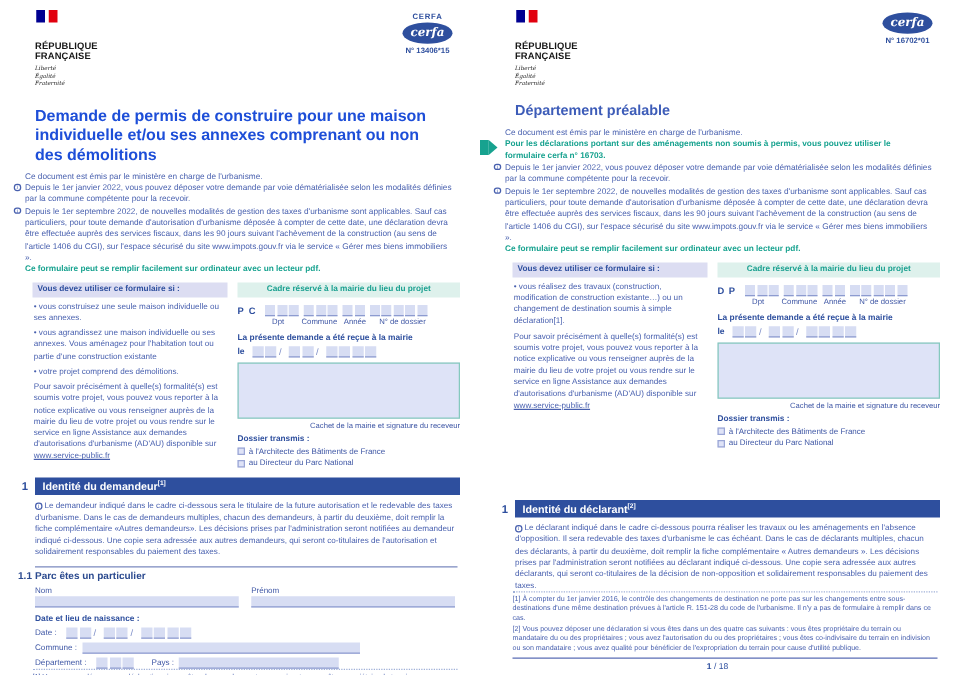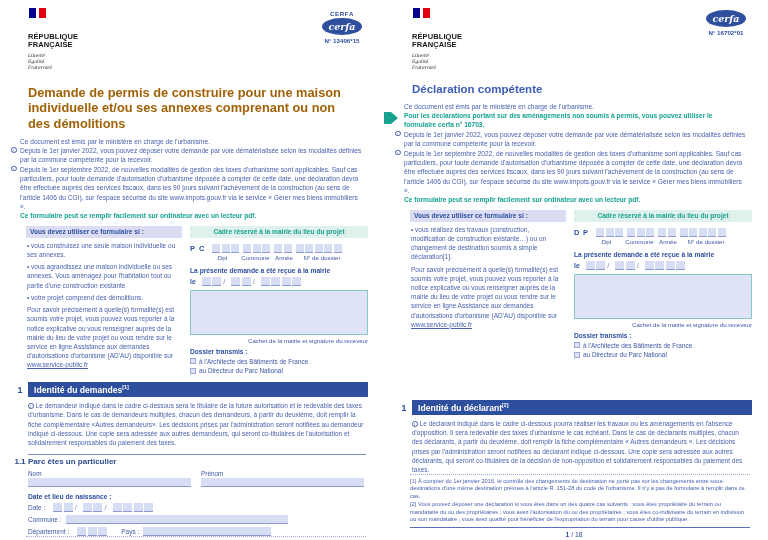--- a/index.html
+++ b/index.html
@@ -26,21 +26,21 @@
   .rep { font-size:7.5px; font-weight:bold; color:#161616; line-height:1.1; margin-top:15px; letter-spacing:.1px; }
   .motto { font-family:"DejaVu Serif", serif; font-style:italic; font-size:4.6px; color:#222; line-height:1.4; margin-top:3px; }
   .badge { text-align:center; color:#2e4f9e; margin-top:2px; width:52px; }
   .badge .lab { font-size:6.2px; font-weight:bold; letter-spacing:.6px; margin-bottom:1px; min-height:1px; }
   .oval { width:40px; height:17px; background:#2e4f9e; border-radius:50%; color:#fff;
           font-family:"DejaVu Serif", serif; font-style:italic; font-weight:bold; font-size:9.5px;
           display:flex; align-items:center; justify-content:center; margin:0 auto; }
   .cnum { font-size:6.2px; margin-top:2px; font-weight:bold; }
 
   
-  .title { color:#a16207; font-weight:bold; font-size:12.8px; line-height:1.22; margin:13px 10px 0 16px; max-width:334px; }
+  .title { color:#1d4ed8; font-weight:bold; font-size:12.8px; line-height:1.22; margin:13px 10px 0 16px; max-width:334px; }
   .title2 { color:#3d5cb8; font-weight:bold; font-size:11.5px; line-height:1.3; margin:10px 4px 0 16px; }
   .intro { margin:5px 6px 0 8px; color:#475fae; font-size:6.6px; line-height:1.42; }
   .intro p { margin:0; position:relative; }
   .iic { position:absolute; left:-9px; top:1px; width:5.6px; height:5.6px; border:.7px solid #475fae;
          border-radius:50%; font-size:4.3px; line-height:5.2px; text-align:center; color:#475fae;
          font-family:"DejaVu Serif", serif; font-style:italic; }
   .pdf { color:#17a28f; font-weight:bold; margin-top:1px; }
   .hl { color:#17a28f; font-weight:bold; margin-left:8px; position:relative; }
   .arrow { position:absolute; left:-28px; top:1px; width:15px; height:12px; background:#17a28f; border-radius:6px 0 0 6px; }
   .arrow::after { content:""; position:absolute; left:15px; top:0; width:0; height:0;
@@ -217,21 +217,21 @@
       </div>
       <div class="cbrow">
         <span class="cb"></span>
         <span>au Directeur du Parc National</span>
       </div>
     </div>
   </div>
 
   <div class="secrow">
     <div class="secnum">1</div>
-    <div class="secbar"><span>Identité du demandes</span><sup>[1]</sup></div>
+    <div class="secbar"><span>Identité du demandeur</span><sup>[1]</sup></div>
   </div>
   <p class="secbody"><span class="iici">i</span><span>Le demandeur indiqué dans le cadre ci-dessous sera le titulaire de la future autorisation et le redevable des taxes d'urbanisme. Dans le cas de demandeurs multiples, chacun des demandeurs, à partir du deuxième, doit remplir la fiche complémentaire «Autres demandeurs». Les décisions prises par l'administration seront notifiées au demandeur indiqué ci-dessous. Une copie sera adressée aux autres demandeurs, qui seront co-titulaires de l'autorisation et solidairement responsables du paiement des taxes.</span></p>
 
   <hr class="subhr">
   <div class="subrow">
     <div class="subnum">1.1</div>
     <div class="subtitle">Parc êtes un particulier</div>
   </div>
   <div class="fields">
     <div class="frow2">
@@ -306,21 +306,21 @@
         <div>Fraternité</div>
       </div>
     </div>
     <div class="badge">
       <div class="oval">cerfa</div>
       <div class="cnum">N° 16702*01</div>
     </div>
   </div>
 
   <div class="title2">
-    <div>Déclaration compétente</div>
+    <div>Département préalable</div>
   </div>
 
   <div class="intro">
     <p><span>Ce document est émis par le ministère en charge de l'urbanisme.</span></p>
     <p class="hl"><span class="arrow"></span><span>Pour les déclarations portant sur des aménagements non soumis à permis, vous pouvez utiliser le formulaire cerfa n° 16703.</span></p>
     <p><span class="iic">i</span><span>Depuis le 1er janvier 2022, vous pouvez déposer votre demande par voie dématérialisée selon les modalités définies par la commune compétente pour la recevoir.</span></p>
     <p><span class="iic">i</span><span>Depuis le 1er septembre 2022, de nouvelles modalités de gestion des taxes d'urbanisme sont applicables. Sauf cas particuliers, pour toute demande d'autorisation d'urbanisme déposée à compter de cette date, une déclaration devra être effectuée auprès des services fiscaux, dans les 90 jours suivant l'achèvement de la construction (au sens de l'article 1406 du CGI), sur l'espace sécurisé du site www.impots.gouv.fr via le service « Gérer mes biens immobiliers ».</span></p>
     <p class="pdf">Ce formulaire peut se remplir facilement sur ordinateur avec un lecteur pdf.</p>
   </div>
 

